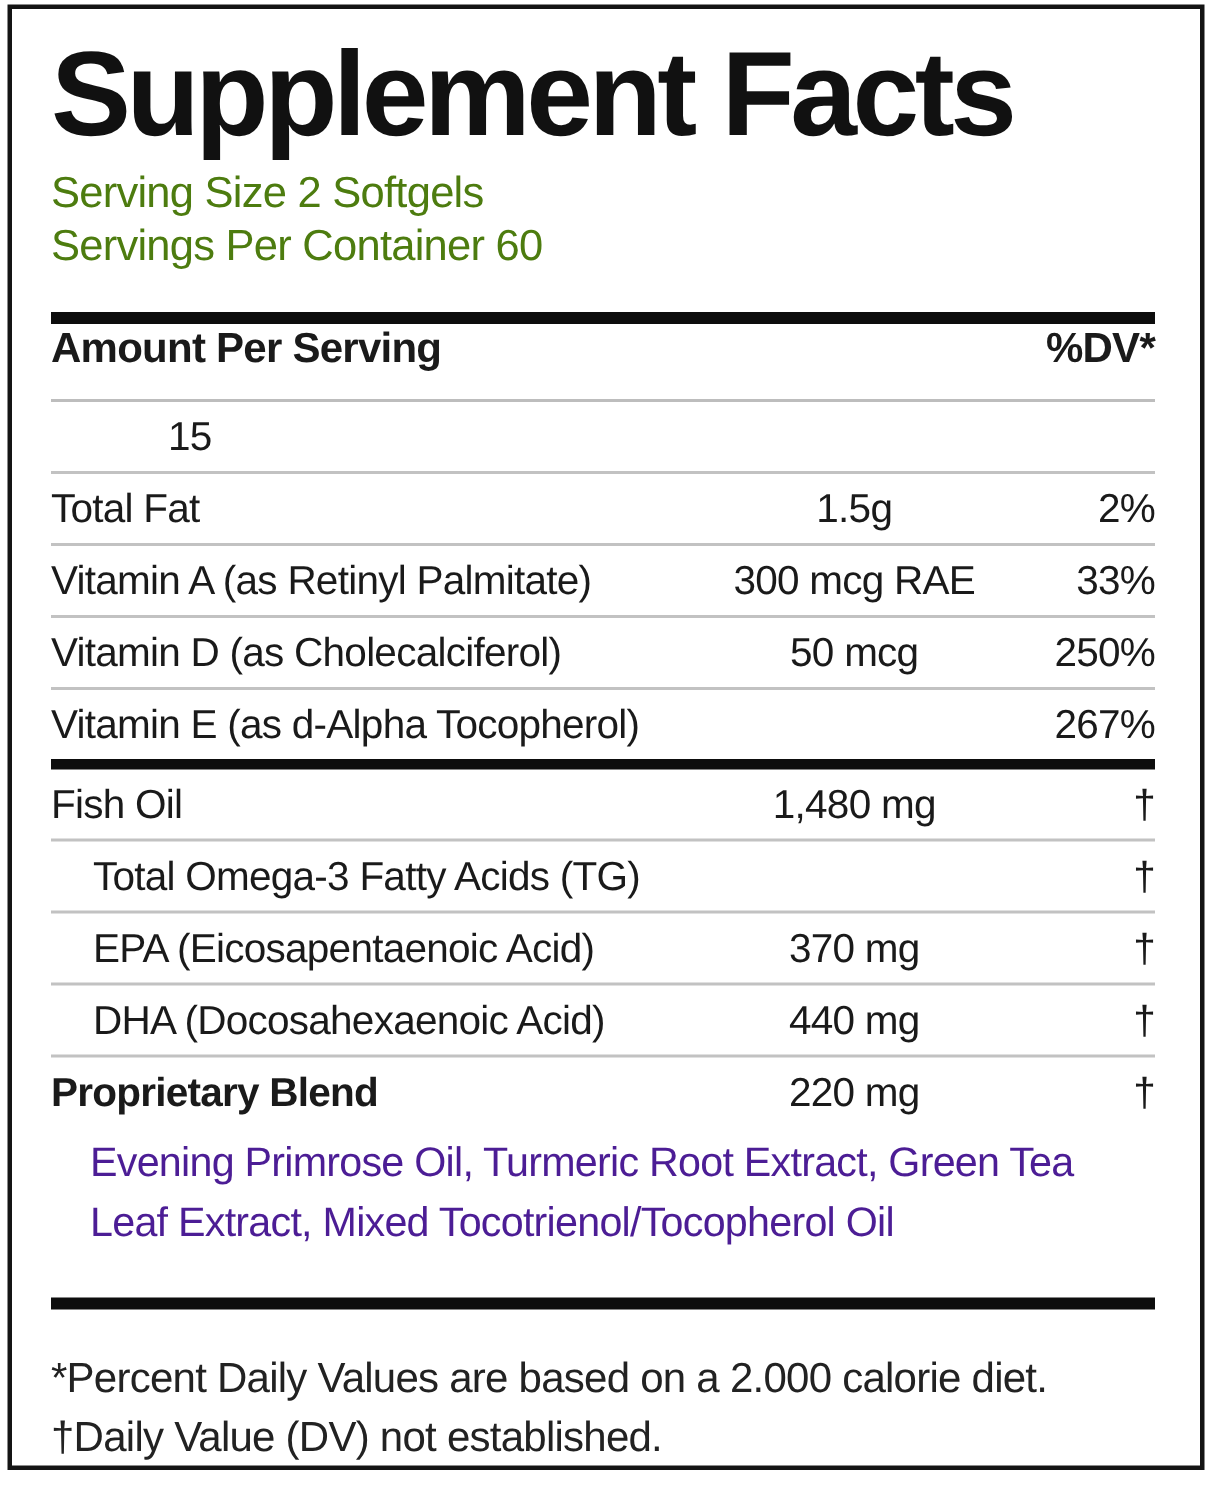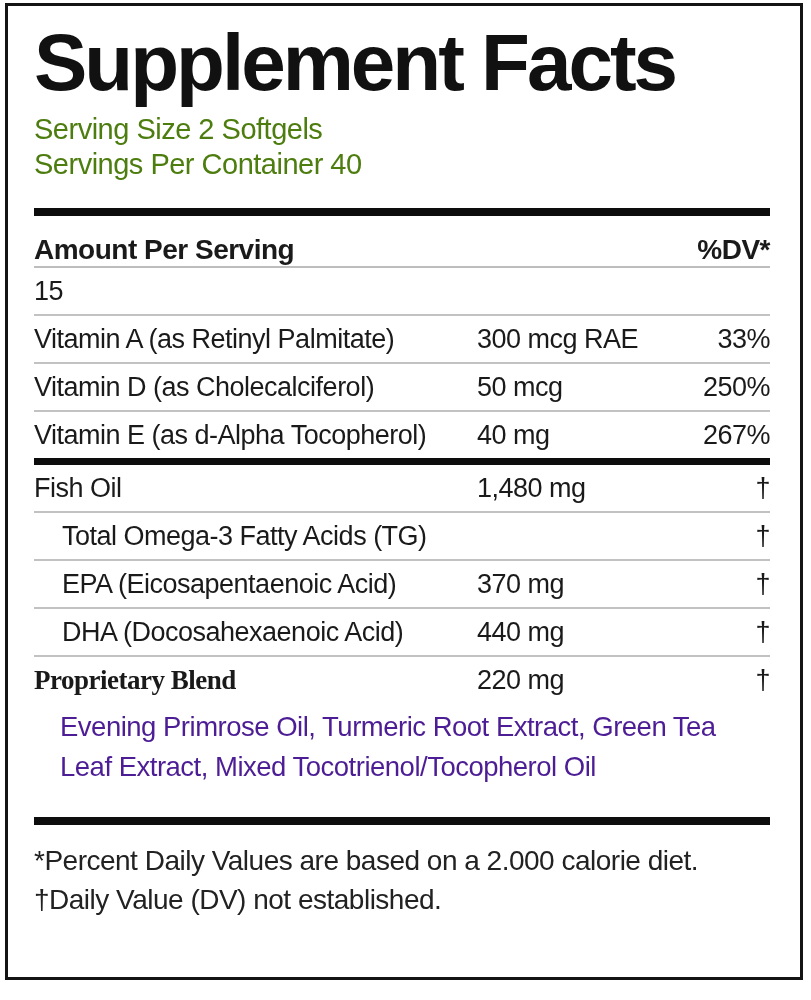--- a/index.html
+++ b/index.html
@@ -42,96 +42,100 @@
   .bar {
     background: #0d0d0d;
     border: none;
     margin: 0;
   }
   .bar.top    { height: 8px; margin-top: 26px; }
   .bar.mid    { height: 7px; }
   .bar.bottom { height: 8px; margin-top: 16px; }
   .hdr-row {
     display: flex;
-    align-items: flex-end;
+    align-items: flex-start;
     justify-content: space-between;
     height: 50px;
     border-bottom: 2px solid #bdbdbd;
     font-size: 28px;
     font-weight: 700;
     letter-spacing: -0.5px;
   }
   .nut-row {
     display: flex;
     align-items: center;
     height: 46px;
     font-size: 27px;
     letter-spacing: -0.5px;
     border-bottom: 2px solid #c2c2c2;
   }
   .nut-row.no-border { border-bottom: none; }
   .nut-row .nm   { flex: 1 1 auto; white-space: nowrap; }
   .nut-row.indent .nm { padding-left: 28px; }
-  .nut-row.bold .nm   { font-weight: 700; font-family: Liberation Serif, serif; }
-  .nut-row .amt  { flex: 0 0 185px; text-align: left; white-space: nowrap; }
+  .nut-row.bold .nm   { font-weight: 700; }
+  .nut-row .amt  { flex: 0 0 185px; text-align: center; white-space: nowrap; }
   .nut-row .dv   { flex: 0 0 108px; text-align: right; white-space: nowrap; }
   .blend-desc {
     font-size: 27.5px;
     letter-spacing: -0.5px;
     line-height: 1.45;
     padding: 4px 30px 14px 26px;
     color: #4c1d95;
   }
   .footnote {
     font-size: 28px;
     letter-spacing: -0.5px;
     line-height: 1.4;
     margin: 0;
     color: #222;
   }
-  .footnotes { padding-top: 16px; }
+  .footnotes { padding-top: 26px; }
 </style>
 </head>
 <body>
 
 <div class="label-frame">
 
   <div class="sf-title">Supplement Facts</div>
 
   <div class="serving-line">Serving Size 2 Softgels</div>
-  <div class="serving-line">Servings Per Container 40</div>
+  <div class="serving-line">Servings Per Container 60</div>
 
   <div class="bar top"></div>
 
   <div class="hdr-row">
     <span>Amount Per Serving</span>
     <span>%DV*</span>
   </div>
 
   <div class="nut-row">
     <span class="amt">15</span>
     <span class="dv"></span>
   </div>
 
+  <div class="nut-row">
+    <span class="nm">Total Fat</span>
+    <span class="amt">1.5g</span>
+    <span class="dv">2%</span>
+  </div>
 
   <div class="nut-row">
     <span class="nm">Vitamin A (as Retinyl Palmitate)</span>
     <span class="amt">300 mcg RAE</span>
     <span class="dv">33%</span>
   </div>
 
   <div class="nut-row">
     <span class="nm">Vitamin D (as Cholecalciferol)</span>
     <span class="amt">50 mcg</span>
     <span class="dv">250%</span>
   </div>
 
   <div class="nut-row no-border">
     <span class="nm">Vitamin E (as d-Alpha Tocopherol)</span>
-    <span class="amt">40 mg</span>
     <span class="dv">267%</span>
   </div>
 
   <div class="bar mid"></div>
 
   <div class="nut-row">
     <span class="nm">Fish Oil</span>
     <span class="amt">1,480 mg</span>
     <span class="dv">†</span>
   </div>

